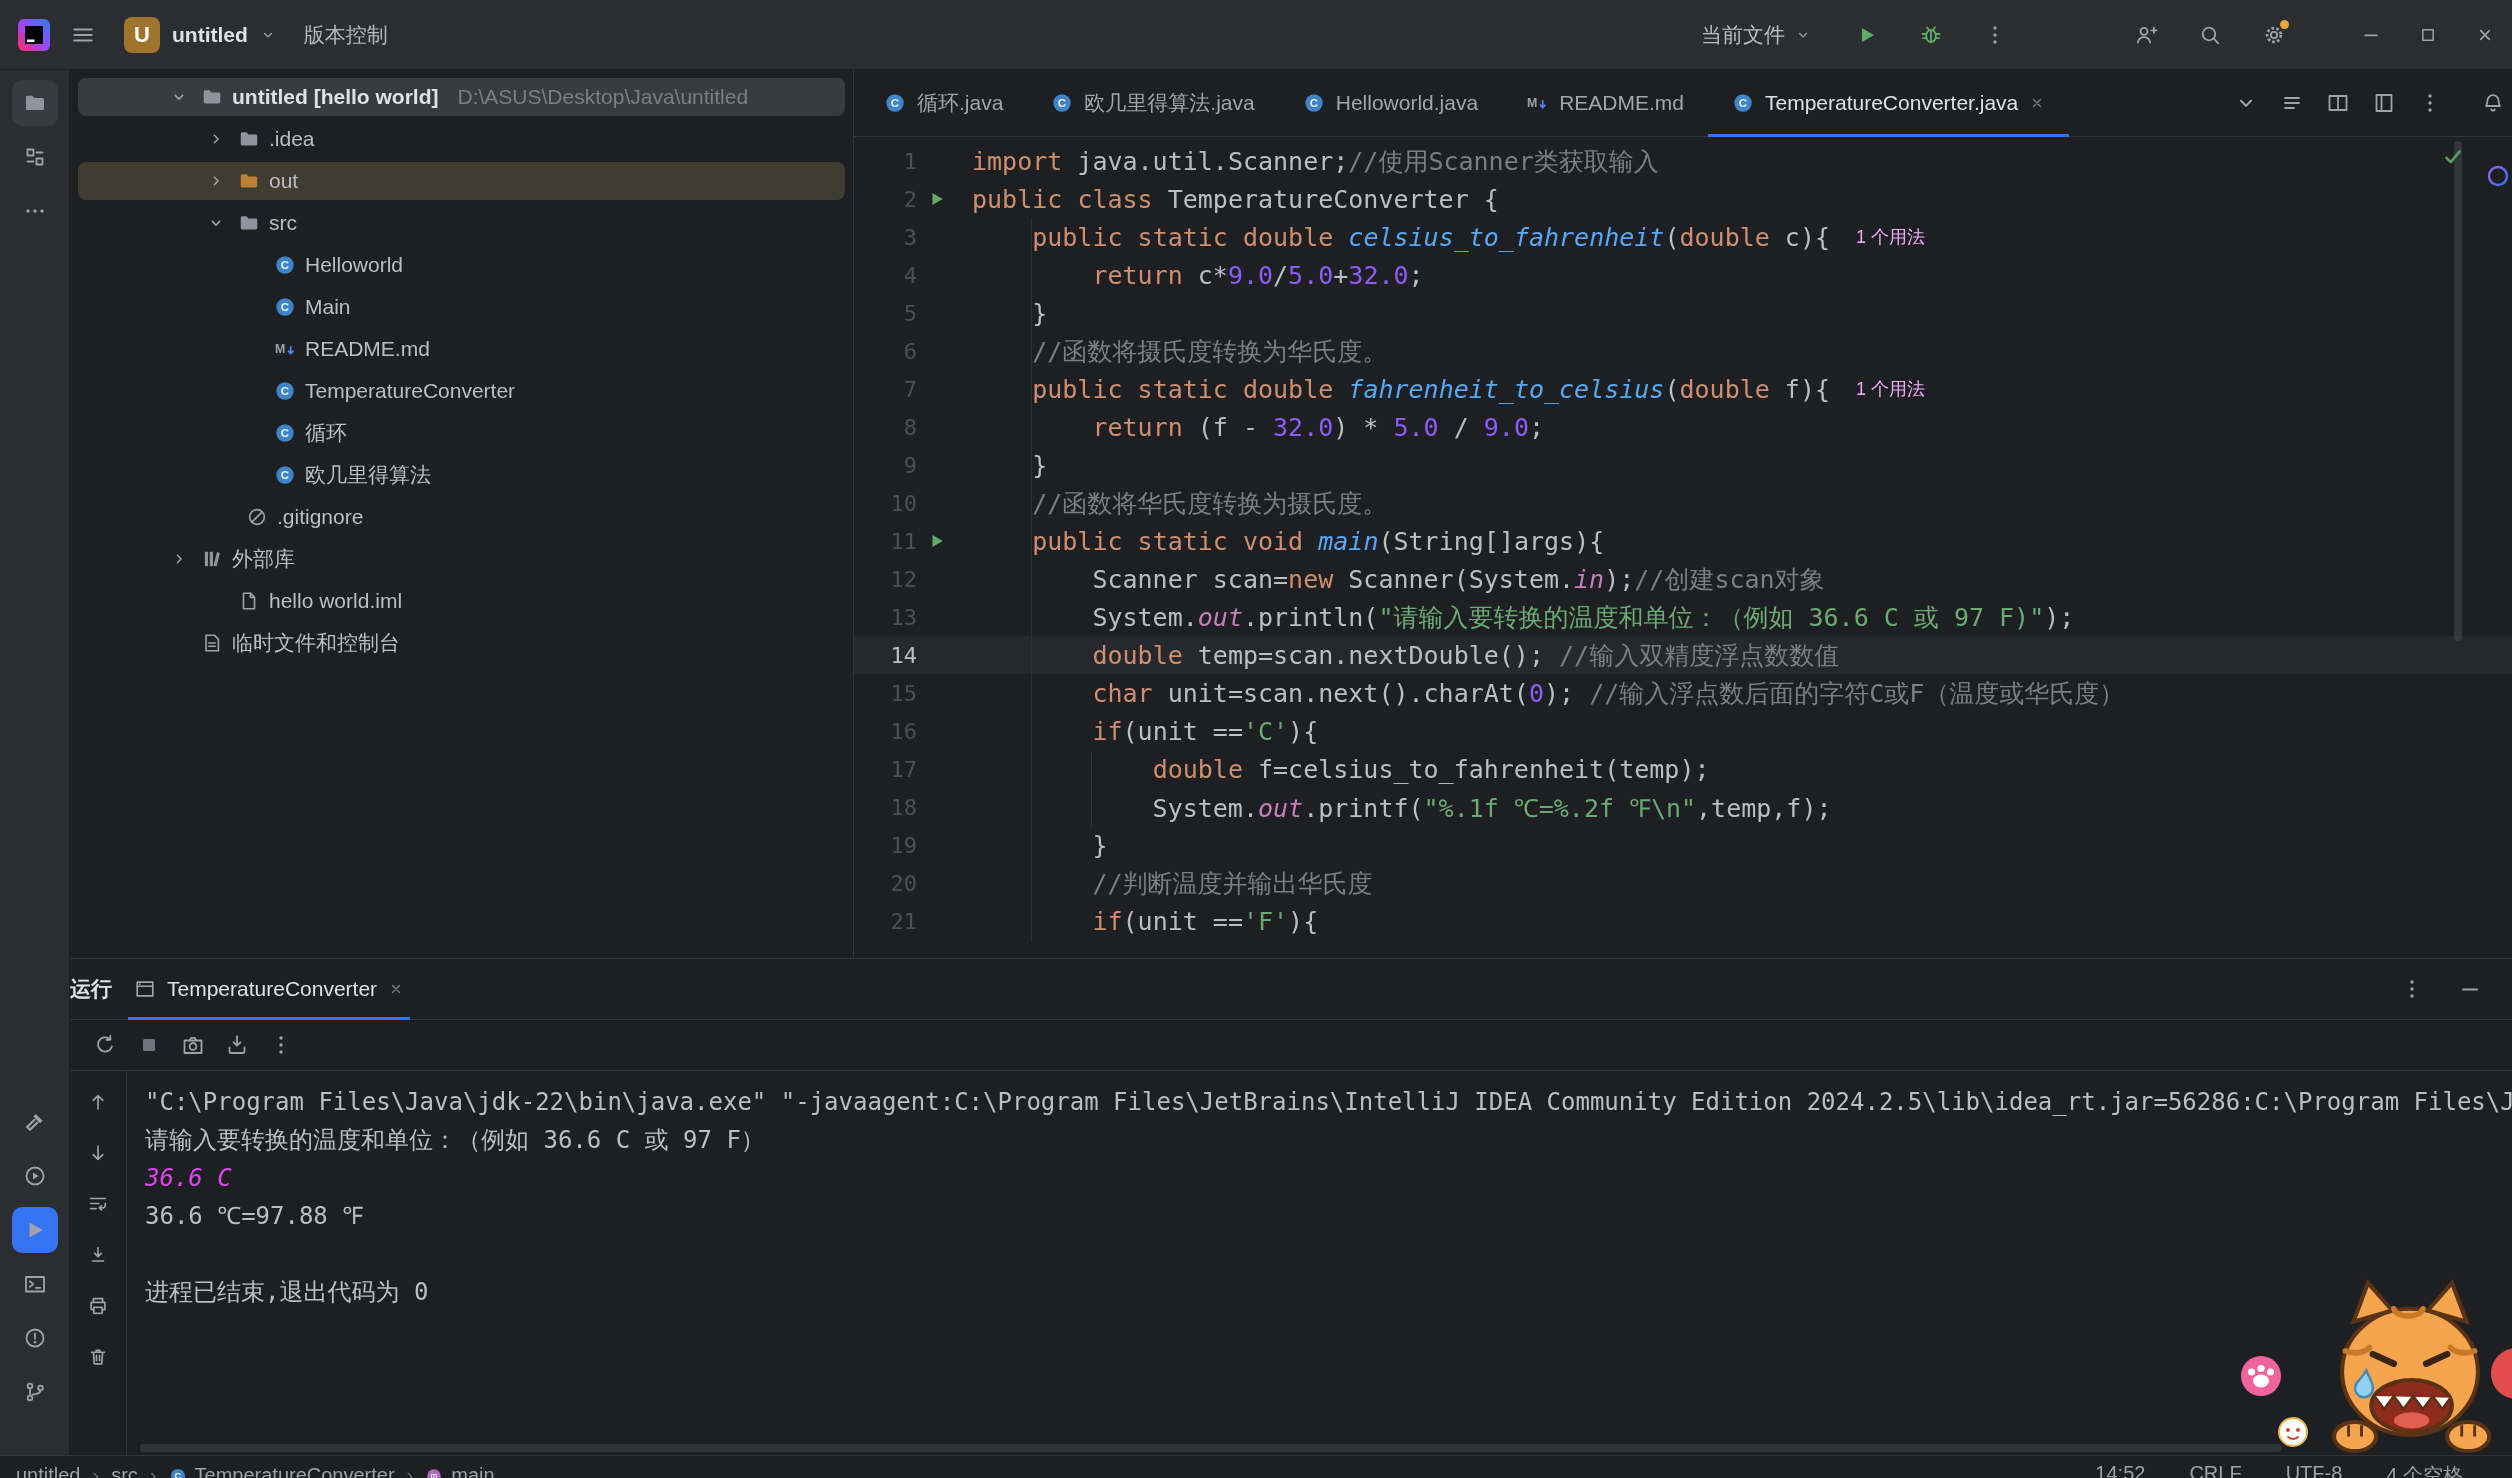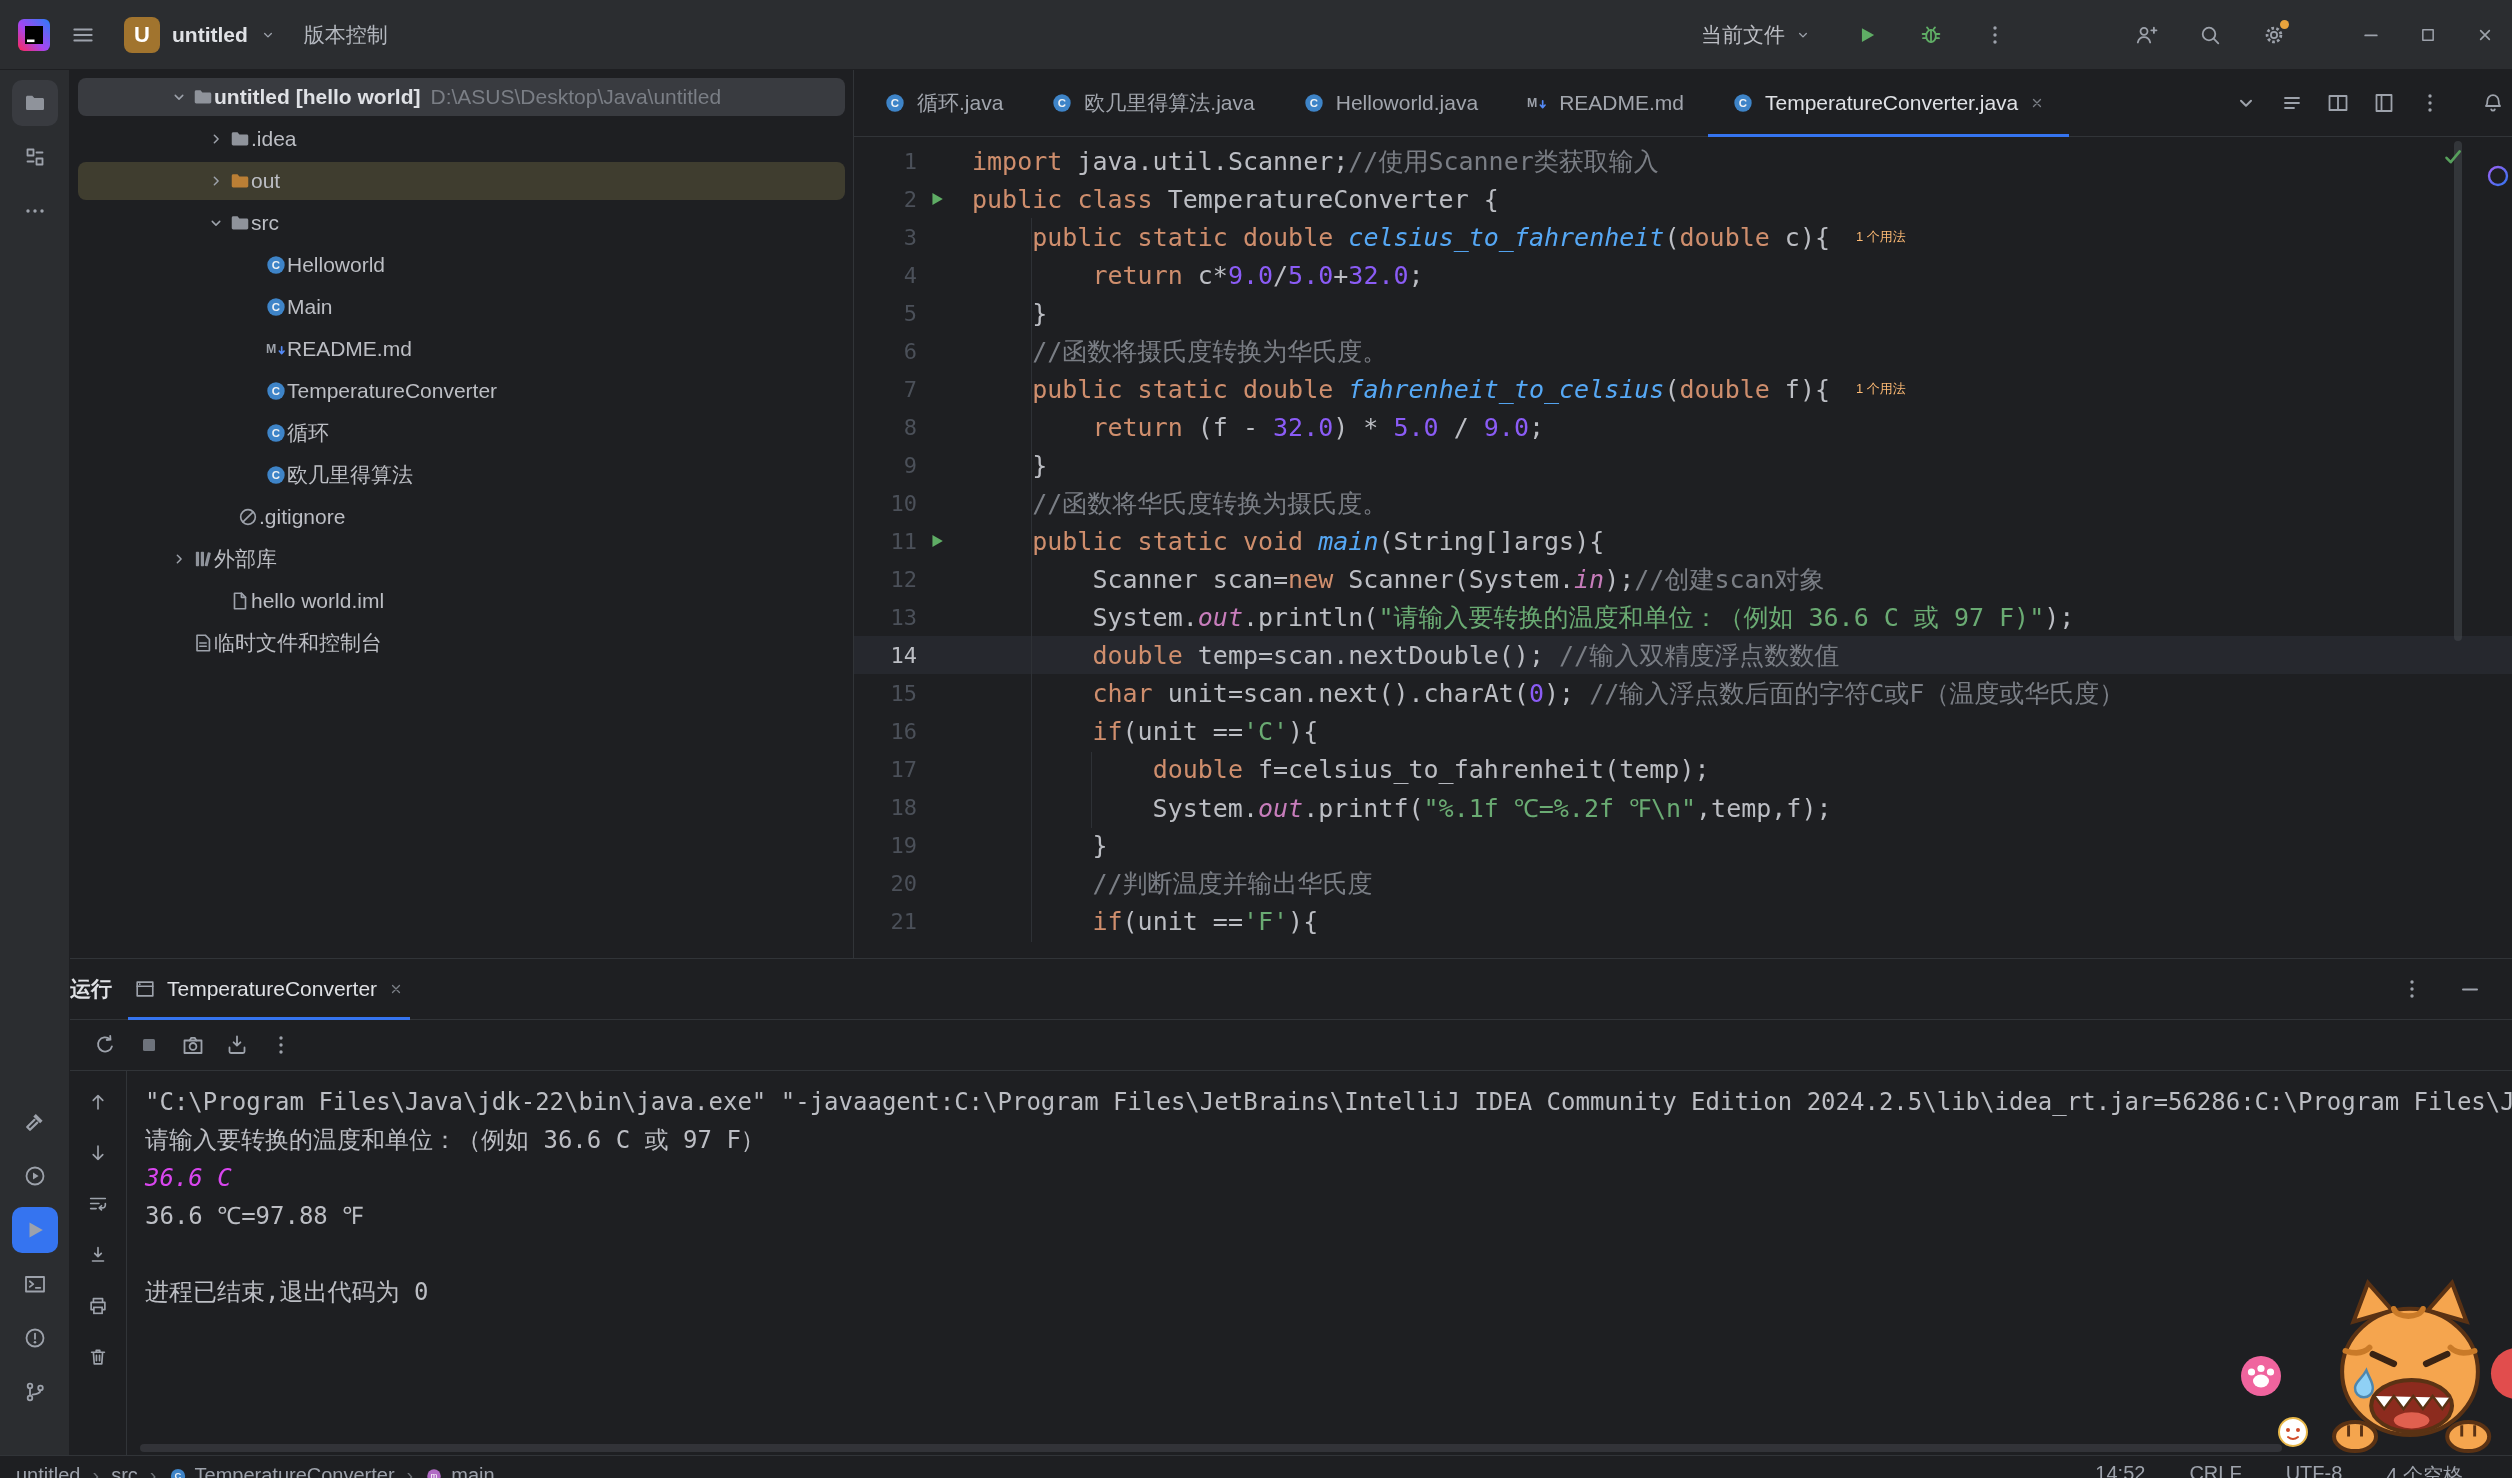--- a/index.html
+++ b/index.html
@@ -33,21 +33,21 @@
 .tool-btn.open{background:#393b40;color:#ced0d6}
 .tool-btn.active{background:#3574f0;color:#fff}
 .content{flex:1;display:flex;flex-direction:column;min-width:0}
 .top-area{display:flex;height:888px;min-height:0}
 
 
 .project{width:784px;border-right:1px solid #313438;display:flex;flex-direction:column;background:#1e1f22}
 .proj-head{height:67px;flex:none;display:flex;align-items:center;gap:10px;padding-left:28px;color:#dfe1e5;font-weight:600}
 .tree{flex:1;overflow:hidden;padding-top:6px}
 .trow{height:42px;display:flex;align-items:center;position:relative;white-space:nowrap}
-.trow .inner{display:flex;align-items:center;position:relative;z-index:1}
+.trow .inner{display:flex;align-items:center;gap:9px;position:relative;z-index:1}
 .trow.sel::before{content:"";position:absolute;left:8px;right:8px;top:2px;bottom:2px;border-radius:8px;background:#393b40}
 .trow.exc::before{content:"";position:absolute;left:8px;right:8px;top:2px;bottom:2px;border-radius:8px;background:#3f3d2f}
 .tlabel{color:#bcbec4}
 .trow.root .tlabel{color:#dfe1e5;font-weight:700}
 .tdetail{color:#7a7e85;margin-left:10px}
 .chev{width:26px;display:inline-flex;justify-content:center;align-items:center}
 
 
 .editor-col{flex:1;display:flex;flex-direction:column;min-width:0;position:relative;background:#1e1f22}
 .tabs{height:67px;flex:none;display:flex;align-items:center;border-bottom:1px solid #313438;padding-left:6px}
@@ -60,21 +60,21 @@
 .editor{flex:1;position:relative;overflow:hidden;padding-top:5px;font-family:"DejaVu Sans Mono","Liberation Mono",monospace;font-size:25px}
 .crow{height:38px;display:flex;align-items:center;width:100%}
 .crow.cur{background:#26282e}
 .crow.cur .lnum{color:#bcbec4}
 .gut{width:118px;flex:none;display:flex;align-items:center;height:100%}
 .lnum{width:63px;text-align:right;color:#4b5059;font-size:22px}
 .gico{width:40px;display:flex;justify-content:center;align-items:center}
 .ct{flex:none;white-space:pre}
 .tok-pl{color:#bcbec4}.tok-kw{color:#cf8e6d}.tok-num{color:#8b5cf6}.tok-str{color:#6aab73}
 .tok-cm{color:#7a7e85}.tok-fn{color:#56a8f5;font-style:italic}.tok-fld{color:#c77dbb;font-style:italic}
-.inlay{color:#fdba74;font-size:13px;font-family:"Liberation Sans",sans-serif;margin-left:26px;white-space:nowrap}
+.inlay{color:#f0abfc;font-size:18px;font-family:"Liberation Sans",sans-serif;margin-left:26px;white-space:nowrap}
 .guide{position:absolute;width:1px;background:#2e3136}
 .vscroll{position:absolute;top:4px;right:51px;width:8px;height:500px;background:#45484e;opacity:.55;border-radius:4px}
 .insp{position:absolute;top:8px;right:48px}
 .ai{position:absolute;top:93px;right:2px}
 
 
 .run{height:497px;border-top:1px solid #313438;display:flex;flex-direction:column;position:relative;background:#1e1f22}
 .run-head{height:61px;flex:none;display:flex;align-items:center;border-bottom:1px solid #313438;gap:16px}
 .run-title{color:#dfe1e5;font-weight:600}
 .run-tab{height:100%;display:flex;align-items:center;gap:11px;position:relative;color:#dfe1e5;padding:0 6px}

